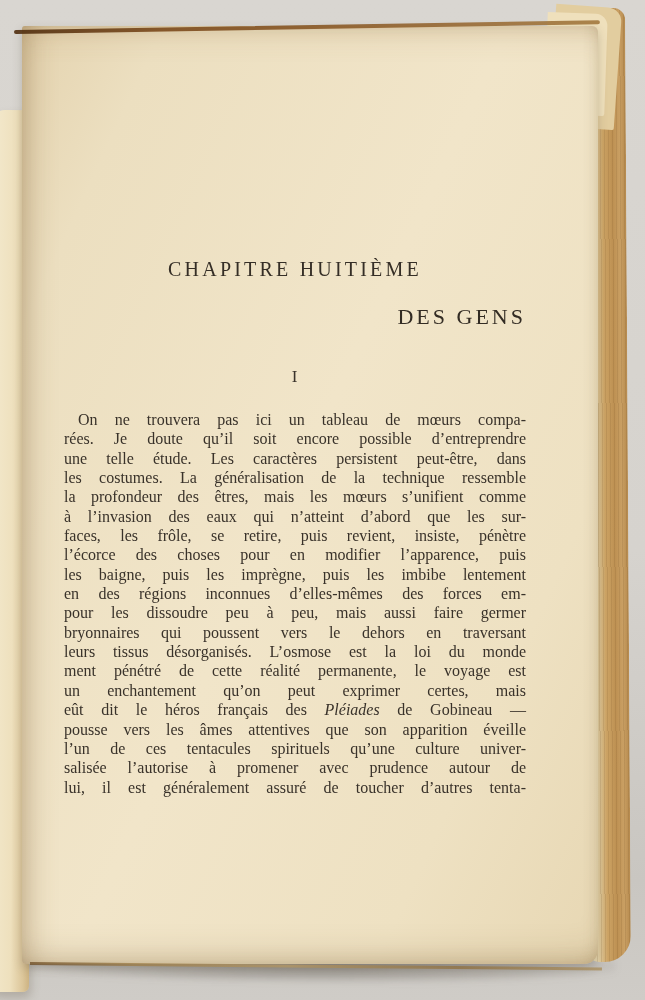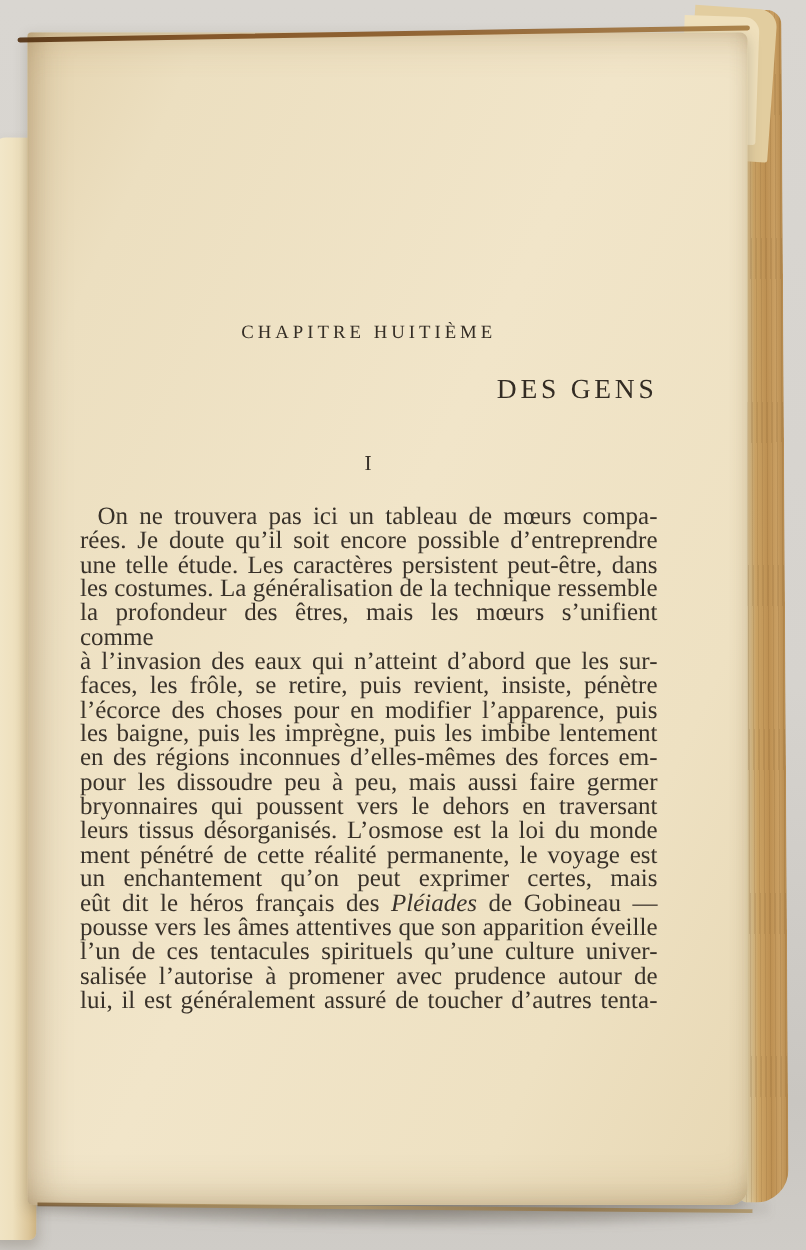--- a/index.html
+++ b/index.html
@@ -63,25 +63,25 @@
   }
   .bottom-edge-line {
     position:absolute; left:30px; top:962px; width:572px; height:3px; z-index:6;
     transform:rotate(0.55deg); transform-origin:left center;
     background: linear-gradient(90deg, #6b4a22, #9c7c46 18%, #b49764 45%, #8f6f3e 75%, #a98c58 100%);
     opacity:.75;
   }
 
   .text-col { position:absolute; left:42px; top:0; width:462px; color:#3a332b; }
 
-  .kicker { margin-top:232px; text-align:center; font-size:15px; letter-spacing:3.2px; color:#352e26; }
+  .kicker { margin-top:232px; text-align:center; font-size:20px; letter-spacing:3.2px; color:#352e26; }
   .title  { margin-top:23px;  text-align:right; font-size:22px; letter-spacing:3px;  color:#332c24; }
   .numeral{ margin-top:37px;  text-align:center; font-size:17px; letter-spacing:1px; }
 
-  .body { margin-top:23px; font-size:20px; line-height:19.35px; color:#39322a; }
+  .body { margin-top:23px; font-size:16px; line-height:19.35px; color:#39322a; }
   .body .line { text-align:justify; text-align-last:justify; }
   .body .line:first-child { text-indent:14px; }
   .body em { }
 
   .watermark {
     position:absolute; left:150px; top:603px; z-index:20;
     font-family:"Liberation Sans", sans-serif; font-size:47px; line-height:1.1;
     letter-spacing:0; white-space:nowrap; color:#1f5fd9;
   }
 </style>

